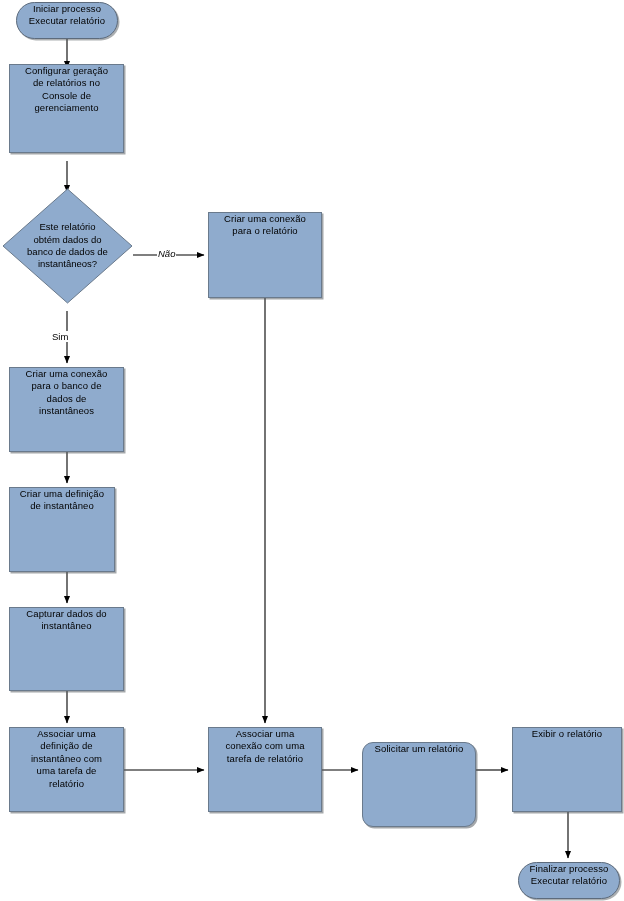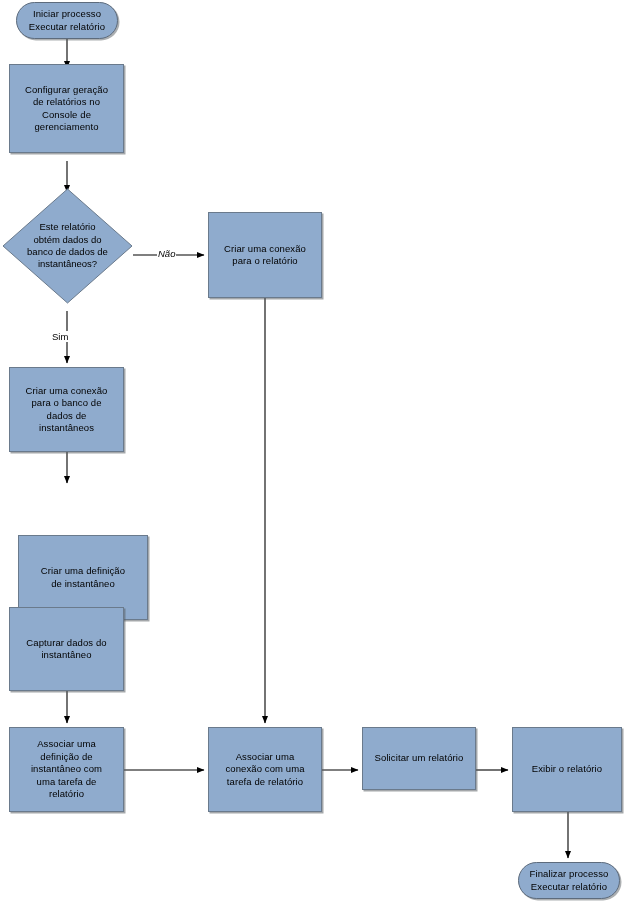--- a/index.html
+++ b/index.html
@@ -18,21 +18,21 @@
     position: absolute;
     left: 0;
     top: 0;
     width: 624px;
     height: 901px;
   }
   .node {
     position: absolute;
     box-sizing: border-box;
     display: flex;
-    align-items: center;
+    align-items: flex-start;
     justify-content: center;
     text-align: center;
     color: #000000;
     font-size: 9.5px;
     line-height: 12.4px;
     letter-spacing: 0.1px;
     z-index: 2;
   }
   .proc {
     background: #8fabcd;
@@ -156,21 +156,21 @@
 para o relatório</span>
   </div>
 
   <div class="node proc" style="left:9px; top:367px; width:115px; height:85px;">
     <span class="label">Criar uma conexão
 para o banco de
 dados de
 instantâneos</span>
   </div>
 
-  <div class="node proc" style="left:18px; top:487px; width:130px; height:85px;margin-top:48px;">
+  <div class="node proc" style="left:9px; top:487px; width:106px; height:85px;">
     <span class="label">Criar uma definição
 de instantâneo</span>
   </div>
 
   <div class="node proc" style="left:9px; top:607px; width:115px; height:84px;">
     <span class="label">Capturar dados do
 instantâneo</span>
   </div>
 
   <div class="node proc" style="left:9px; top:727px; width:115px; height:85px;">
@@ -180,21 +180,21 @@
 uma tarefa de
 relatório</span>
   </div>
 
   <div class="node proc" style="left:208px; top:727px; width:114px; height:85px;">
     <span class="label">Associar uma
 conexão com uma
 tarefa de relatório</span>
   </div>
 
-  <div class="node proc" style="left:362px; top:727px; width:114px; height:63px;">
+  <div class="node proc" style="left:362px; top:742px; width:114px; height:85px;border-radius:11px;">
     <span class="label">Solicitar um relatório</span>
   </div>
 
   <div class="node proc" style="left:512px; top:727px; width:110px; height:85px;">
     <span class="label">Exibir o relatório</span>
   </div>
 
   <div class="node term" style="left:518px; top:862px; width:102px; height:37px;">
     <span class="label">Finalizar processo
 Executar relatório</span>

